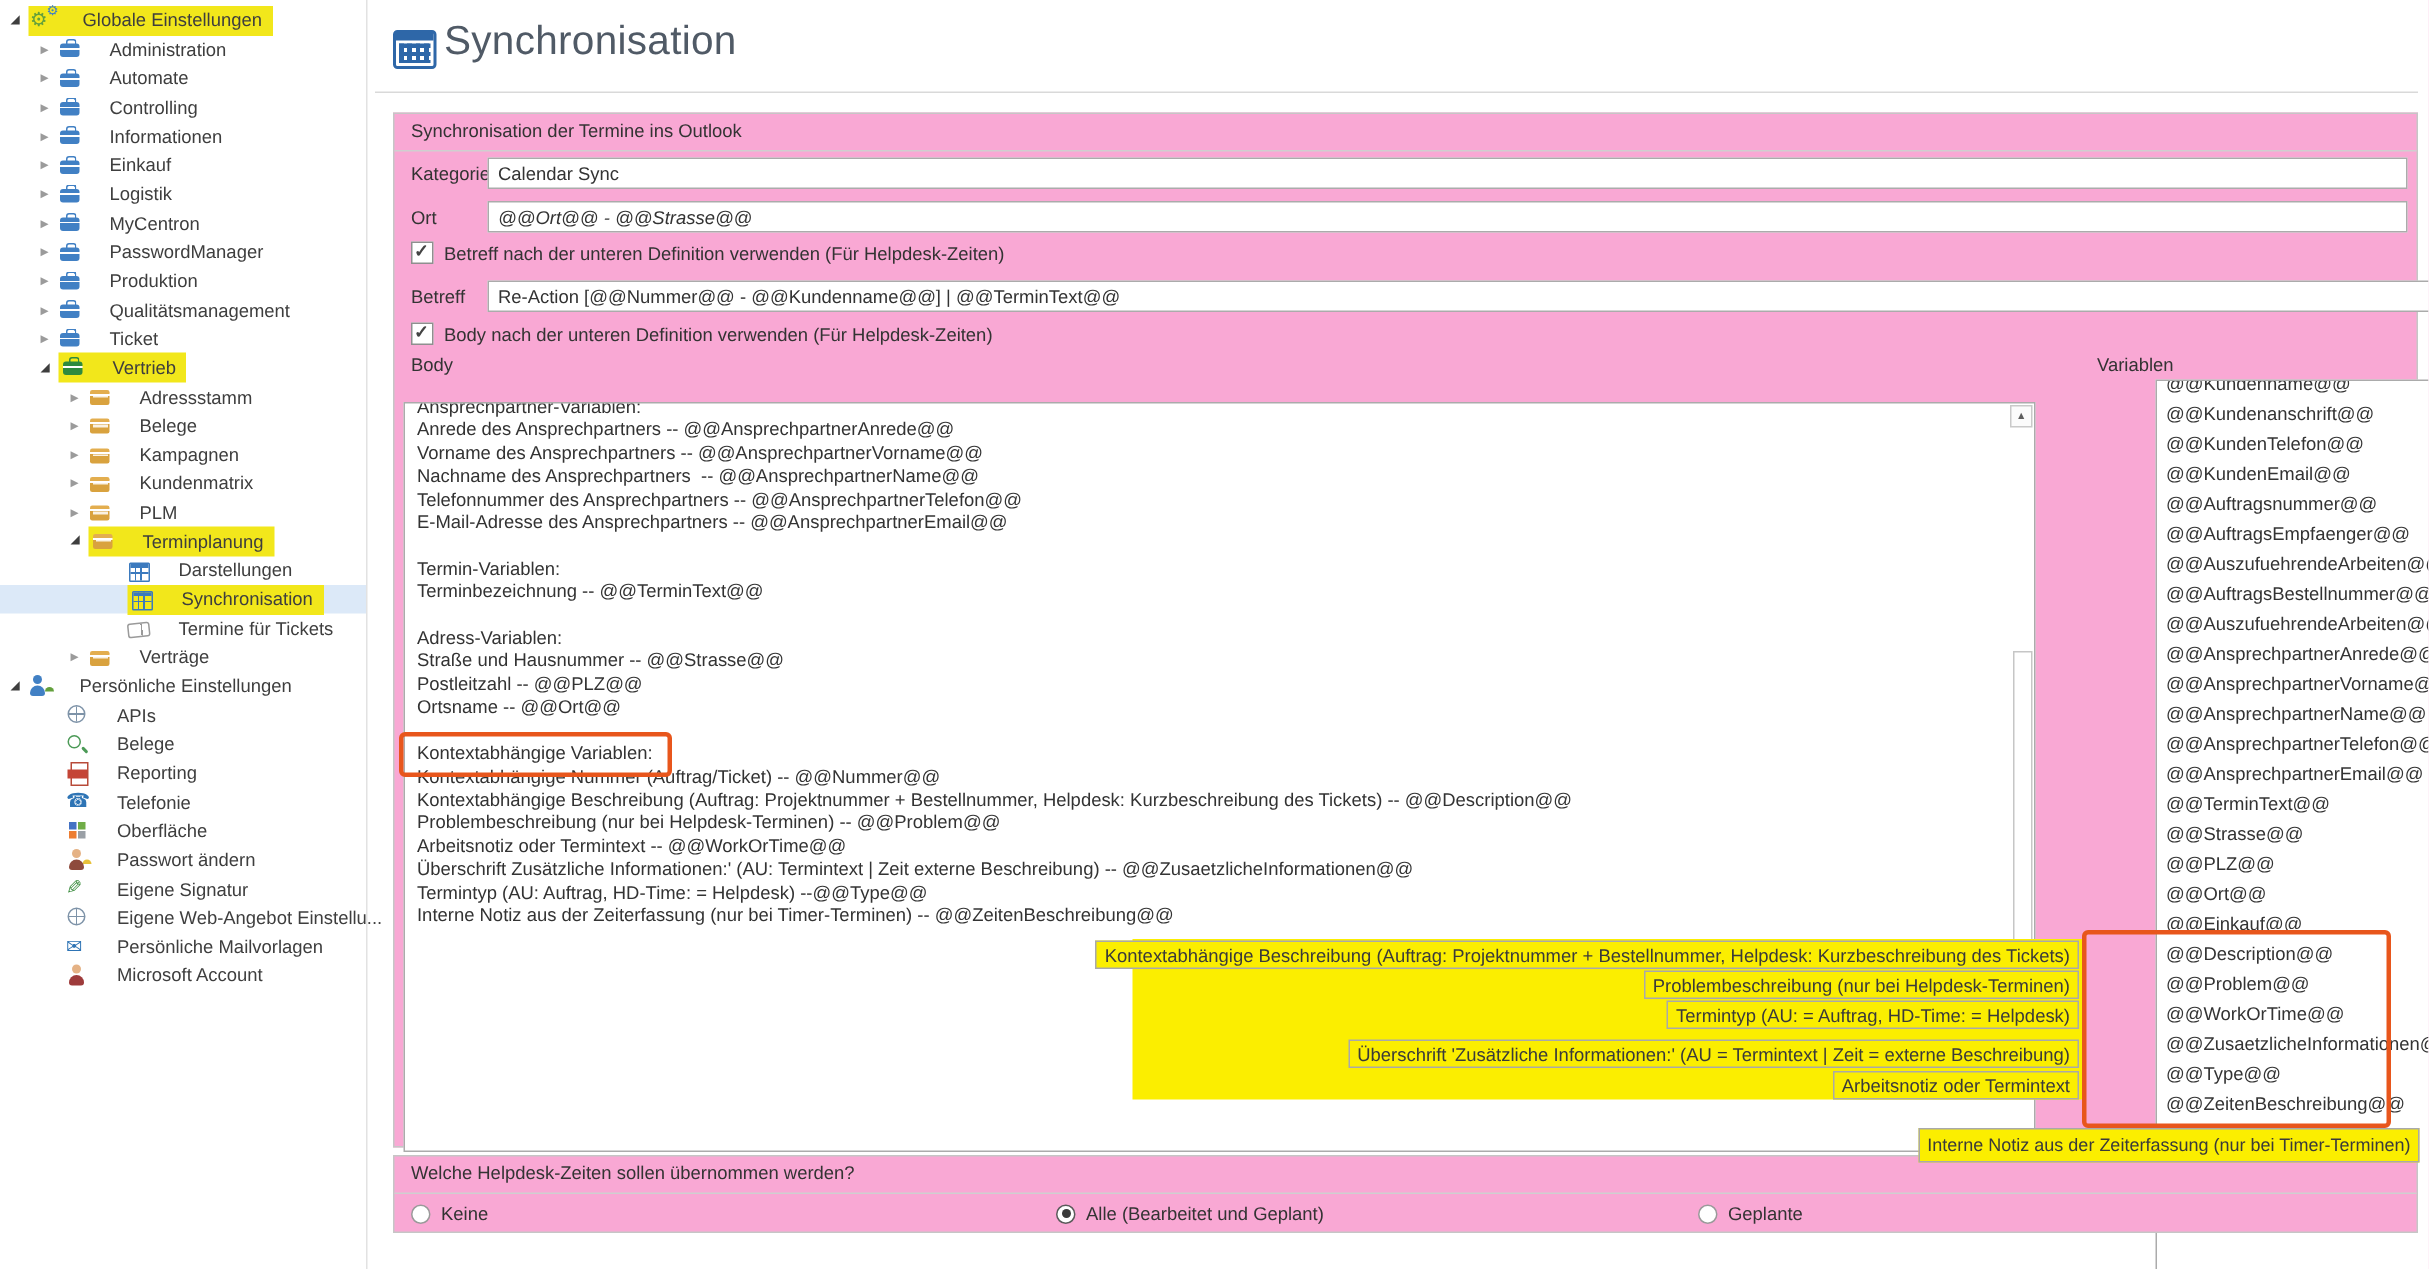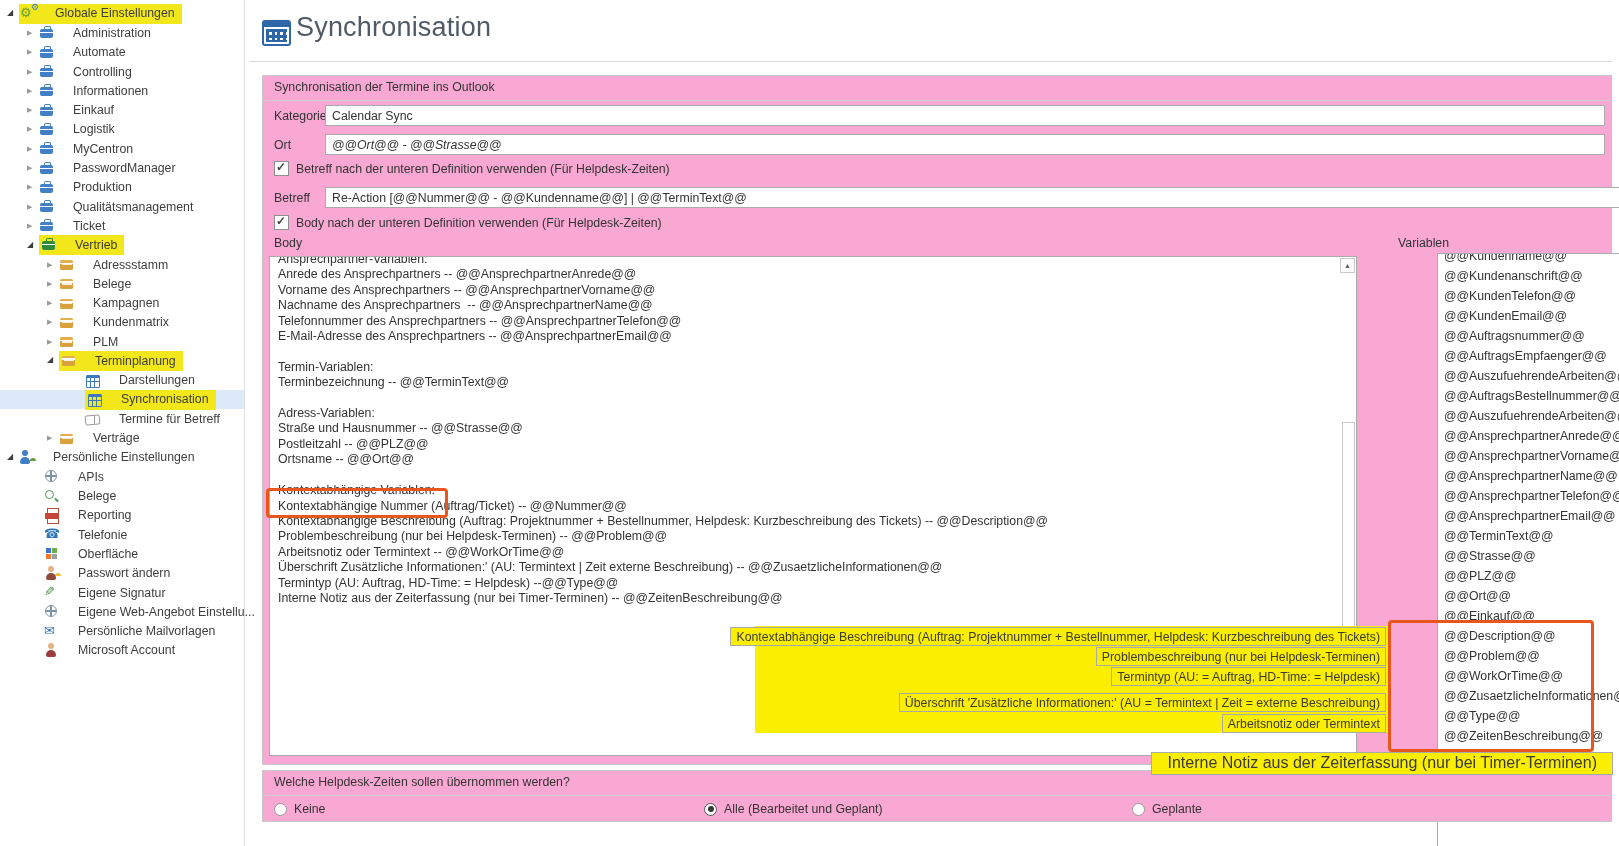--- a/index.html
+++ b/index.html
@@ -62,39 +62,39 @@
   .sep{position:absolute;left:4px;top:61px;width:1362px;border-top:1px solid #D9D9D9}
   .gbx{position:absolute;border:1px solid #C6C6C6;background:#f9a8d4;box-sizing:border-box}
   .ghead{height:24px;line-height:23px;padding:0 11px;border-bottom:1px solid #CFCFCF;font-size:12.3px;color:#333}
   .flb{position:absolute;font-size:12.3px;color:#333}
   .inp{position:absolute;height:21px;border:1px solid #ABABAB;background:#fff;
        font:12.3px "Liberation Sans",sans-serif;color:#333;padding:0 6px;box-sizing:border-box}
   .cbrow{position:absolute;display:flex;align-items:center;gap:7px;font-size:12.3px;color:#333}
   .cbx{width:13px;height:13px;border:1px solid #8F8F8F;background:#fff;position:relative;flex:none}
   .cbx::after{content:"✓";position:absolute;left:1px;top:-2.5px;font-size:12px;font-weight:bold;color:#444}
   .box{position:absolute;border:1px solid #ABABAB;background:#fff;box-sizing:border-box;overflow:hidden}
-  #bodybox{left:6px;top:180px;width:1088px;height:500px}
+  #bodybox{left:6px;top:192px;width:1088px;height:500px}
   .bodytext{position:absolute;left:8px;right:20px;top:-5px;bottom:2px;white-space:pre-wrap;
             font-size:12.3px;line-height:15.4px;color:#333;overflow:hidden}
   .sb{position:absolute;top:1px;right:1px;width:15px;bottom:1px}
   .sa{position:absolute;left:0;width:15px;height:15px;border:1px solid #C9C9C9;background:#FBFBFB;
       color:#5E5E5E;font-size:7px;display:flex;align-items:center;justify-content:center;box-sizing:border-box}
   .sthumb{position:absolute;left:2px;width:11px;border:1px solid #C6C6C6;background:#fff}
   #varbox{left:1174px;top:177px;width:206px;height:616px}
   .varlist{position:absolute;left:6px;top:-8px;right:18px}
   .vr{height:20px;line-height:20px;font-size:12.3px;color:#333;white-space:nowrap;overflow:hidden}
   .vsb{position:absolute;top:1px;right:1px;width:16px;bottom:1px}
   .vsb .sa{width:16px;height:16px}
   
   .obox{position:absolute;border:3px solid #E8561C;border-radius:4px;z-index:5}
   #ttblock{position:absolute;left:509px;top:626px;width:633px;height:107px;background:#FBEE00;z-index:4}
   .tt{position:absolute;right:2px;height:19px;line-height:18px;padding:0 5px;background:#FBEE00;
       border:1px solid #A9A9A9;font-size:12.3px;color:#3A3A3A;white-space:nowrap;box-sizing:border-box}
-  #tt6{position:absolute;right:6px;top:752px;height:21px;line-height:20px;padding:0 15px;background:#FBEE00;
-       border:1px solid #A9A9A9;font-size:16px;color:#3A3A3A;white-space:nowrap;z-index:6}
+  #tt6{position:absolute;right:6px;top:752px;height:21px;line-height:20px;padding:0 5px;background:#FBEE00;
+       border:1px solid #A9A9A9;font-size:12px;color:#3A3A3A;white-space:nowrap;z-index:6}
   
   .rrow{position:absolute;display:flex;align-items:center;gap:7px;font-size:12.3px;color:#333}
   .rdo{width:13px;height:13px;border:1px solid #9A9A9A;border-radius:50%;background:#fff;position:relative;flex:none;box-sizing:border-box}
   .rdo.on{border-color:#5A5A5A}
   .rdo.on::after{content:"";position:absolute;inset:2.5px;border-radius:50%;background:#3A3A3A}
 </style>
 </head>
 <body>
 
 <div id="app">
@@ -209,21 +209,21 @@
     <div class="tr lvl3 sel">
         <span class="aw"></span>
         <span class="hl">
           <span class="ic tb"></span>
           <span class="lb">Synchronisation</span>
         </span>
       </div>
     <div class="tr lvl3">
         <span class="aw"></span>
         <span class="ic tk"></span>
-        <span class="lb">Termine für Betreff</span>
+        <span class="lb">Termine für Tickets</span>
       </div>
     <div class="tr lvl2">
         <span class="aw c"></span>
         <span class="ic fd"></span>
         <span class="lb">Verträge</span>
       </div>
     <div class="tr lvl0">
         <span class="aw e"></span>
         <span class="ic ug"></span>
         <span class="lb">Persönliche Einstellungen</span>

